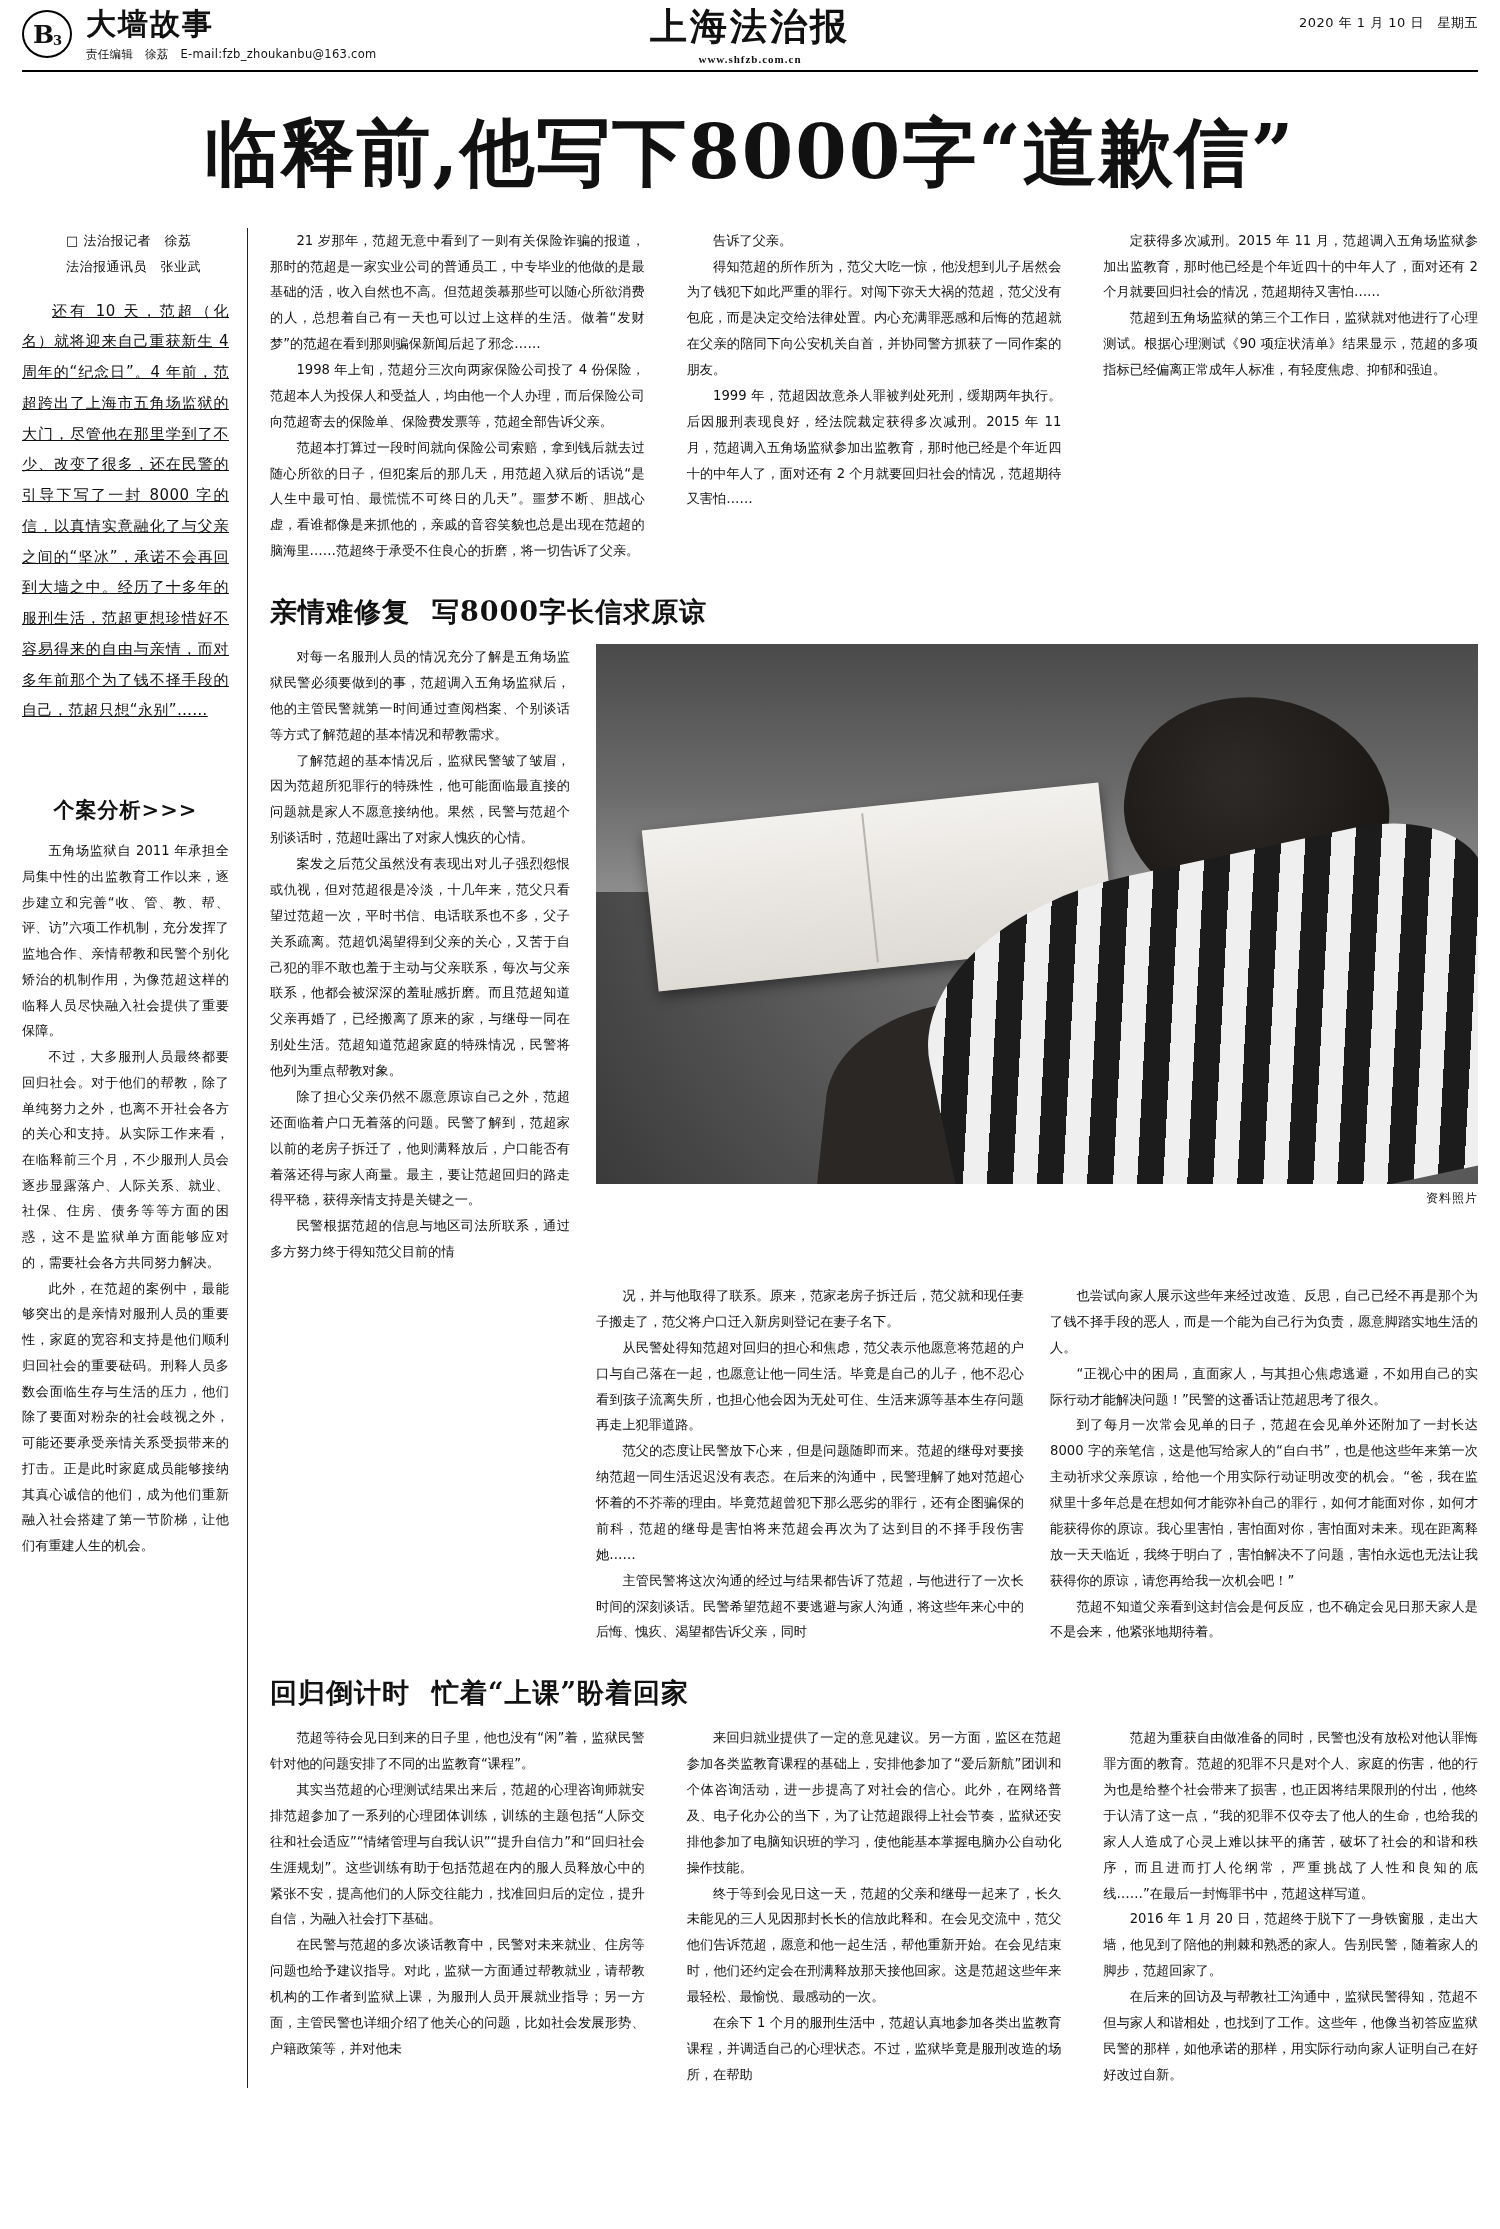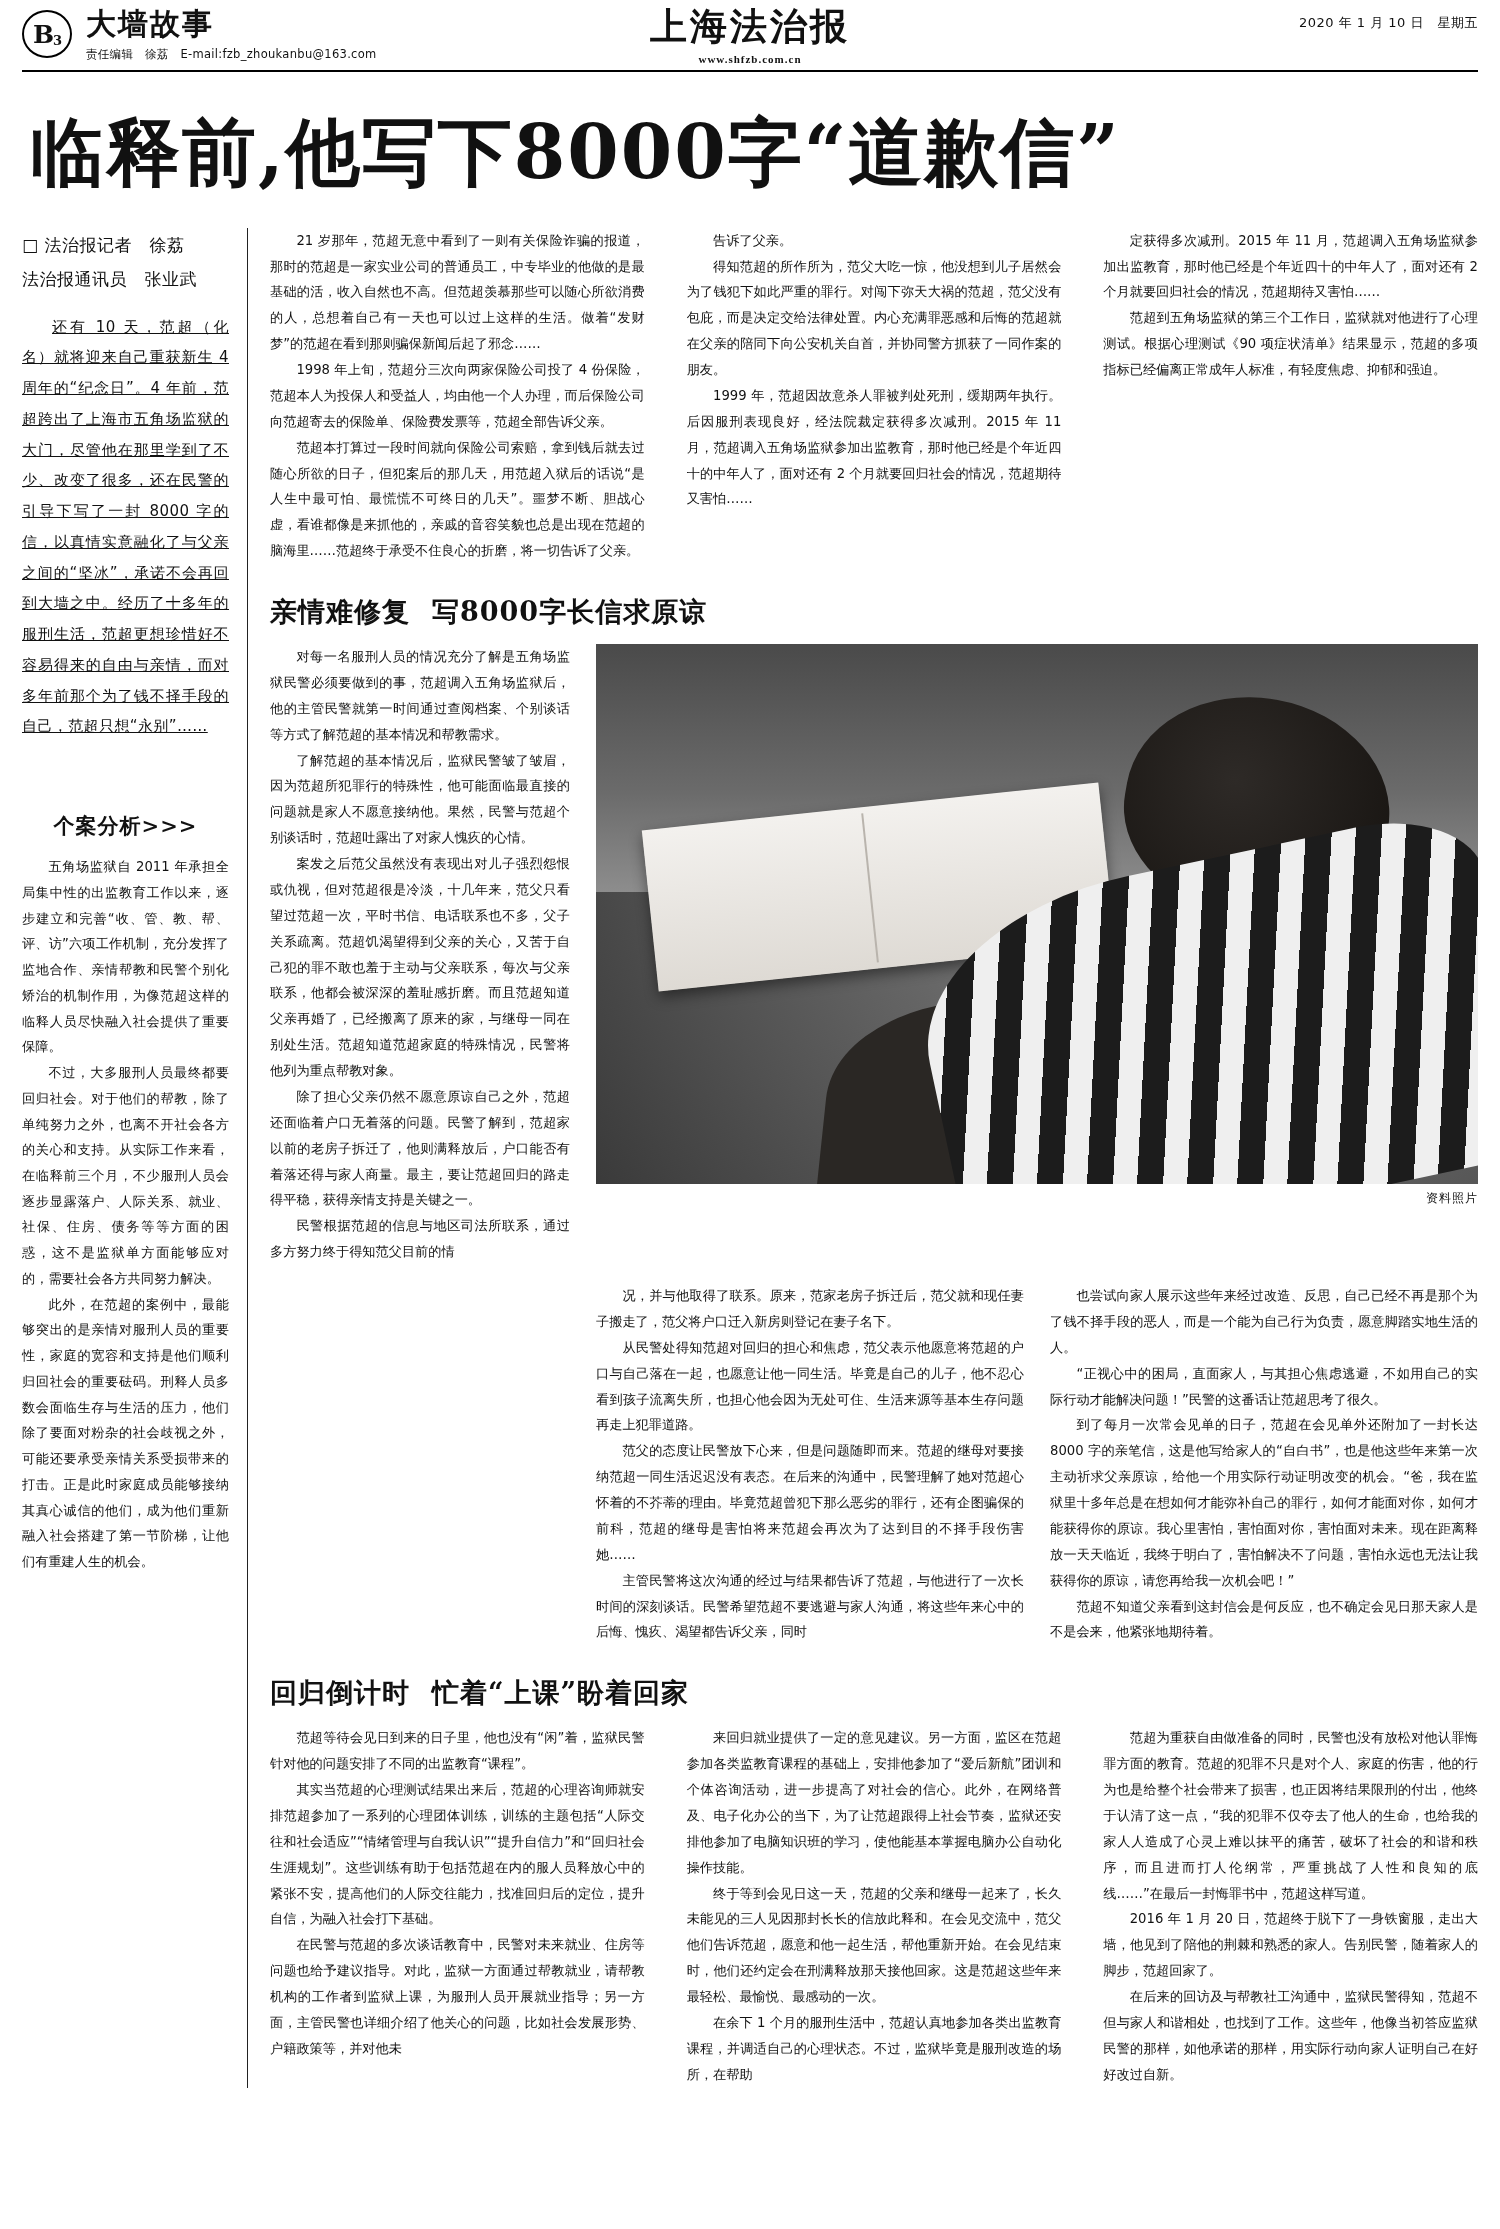--- a/index.html
+++ b/index.html
@@ -96,21 +96,21 @@
   .date-block {
     position: absolute;
     right: 0;
     top: 6px;
     font-size: 13px;
     letter-spacing: 0.5px;
   }
 
   
   .headline {
-    text-align: left;
+    text-align: center;
     font-family: "DejaVu Serif", "Liberation Serif", serif;
     font-weight: bold;
     font-size: 74px;
     letter-spacing: 2px;
     margin: 42px 0 0 0;
     line-height: 1.05;
     padding: 0 30px;
   }
 
   
@@ -128,24 +128,25 @@
     padding-right: 18px;
     border-right: 1px solid #222;
     flex: 0 0 226px;
   }
   .col-main {
     flex: 1 1 auto;
     padding-left: 22px;
   }
 
   .byline {
-    font-size: 17px;
+    font-size: 13px;
     line-height: 2;
     margin-bottom: 16px;
     letter-spacing: 0.5px;
+    margin-left: 44px;
   }
 
   .lead {
     font-size: 15px;
     line-height: 2.05;
     text-align: justify;
     text-justify: inter-ideograph;
     letter-spacing: 0.4px;
   }
   .lead p { margin: 0; text-indent: 2em; text-decoration: underline; }

